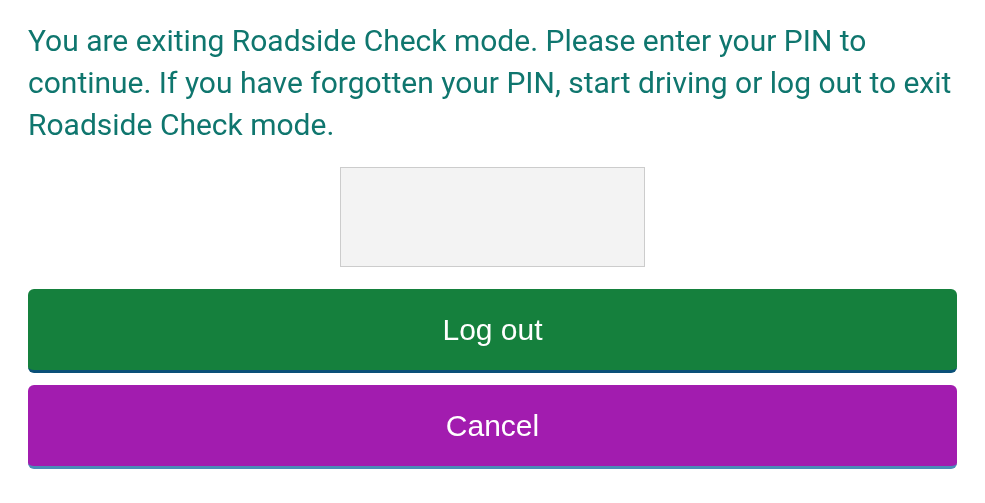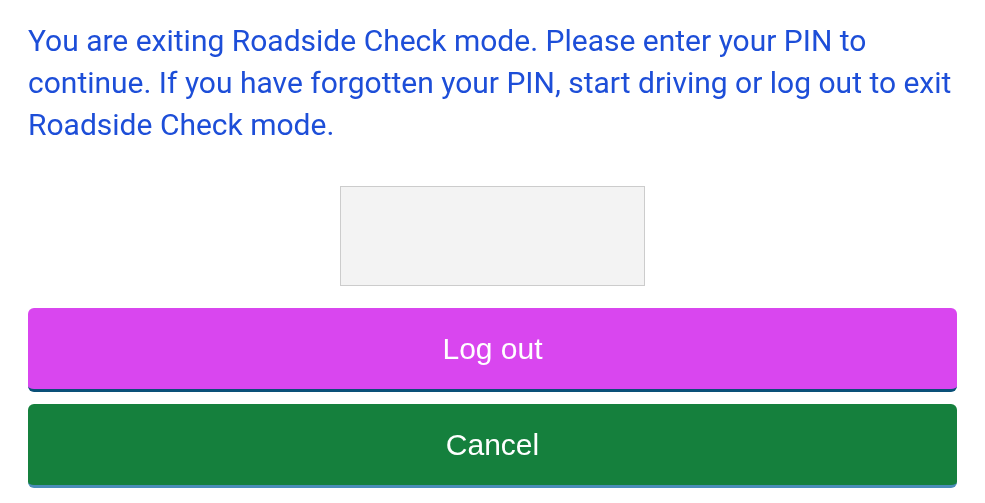--- a/index.html
+++ b/index.html
@@ -10,22 +10,22 @@
     body {
       font-family: -apple-system, BlinkMacSystemFont, "Segoe UI", Roboto, "Helvetica Neue", Arial, sans-serif;
       width: 985px;
       height: 503px;
       background: #ffffff;
       padding: 20px 28px;
     }
     .message {
       font-size: 30px;
       line-height: 1.4;
-      color: #1d4ed8;
-      margin-bottom: 40px;
+      color: #0f766e;
+      margin-bottom: 21px;
     }
     .input-row {
       display: flex;
       justify-content: center;
       margin-bottom: 22px;
     }
     .pin-input {
       width: 305px;
       height: 100px;
       border: 1px solid #cccccc;
@@ -46,25 +46,25 @@
       border-radius: 6px;
       font-size: 30px;
       font-weight: 400;
       color: #ffffff;
       cursor: pointer;
       display: flex;
       align-items: center;
       justify-content: center;
     }
     .btn-primary {
-      background: #d946ef;
+      background: #15803d;
       border-bottom: 3px solid #0a5078;
     }
     .btn-secondary {
-      background: #15803d;
+      background: #a21caf;
       border-bottom: 3px solid #4a8cb8;
     }
     .full-row {
       display: flex;
     }
   </style>
 </head>
 <body>
 
 <div class="message">You are exiting Roadside Check mode. Please enter your PIN to continue. If you have forgotten your PIN, start driving or log out to exit Roadside Check mode.</div>

